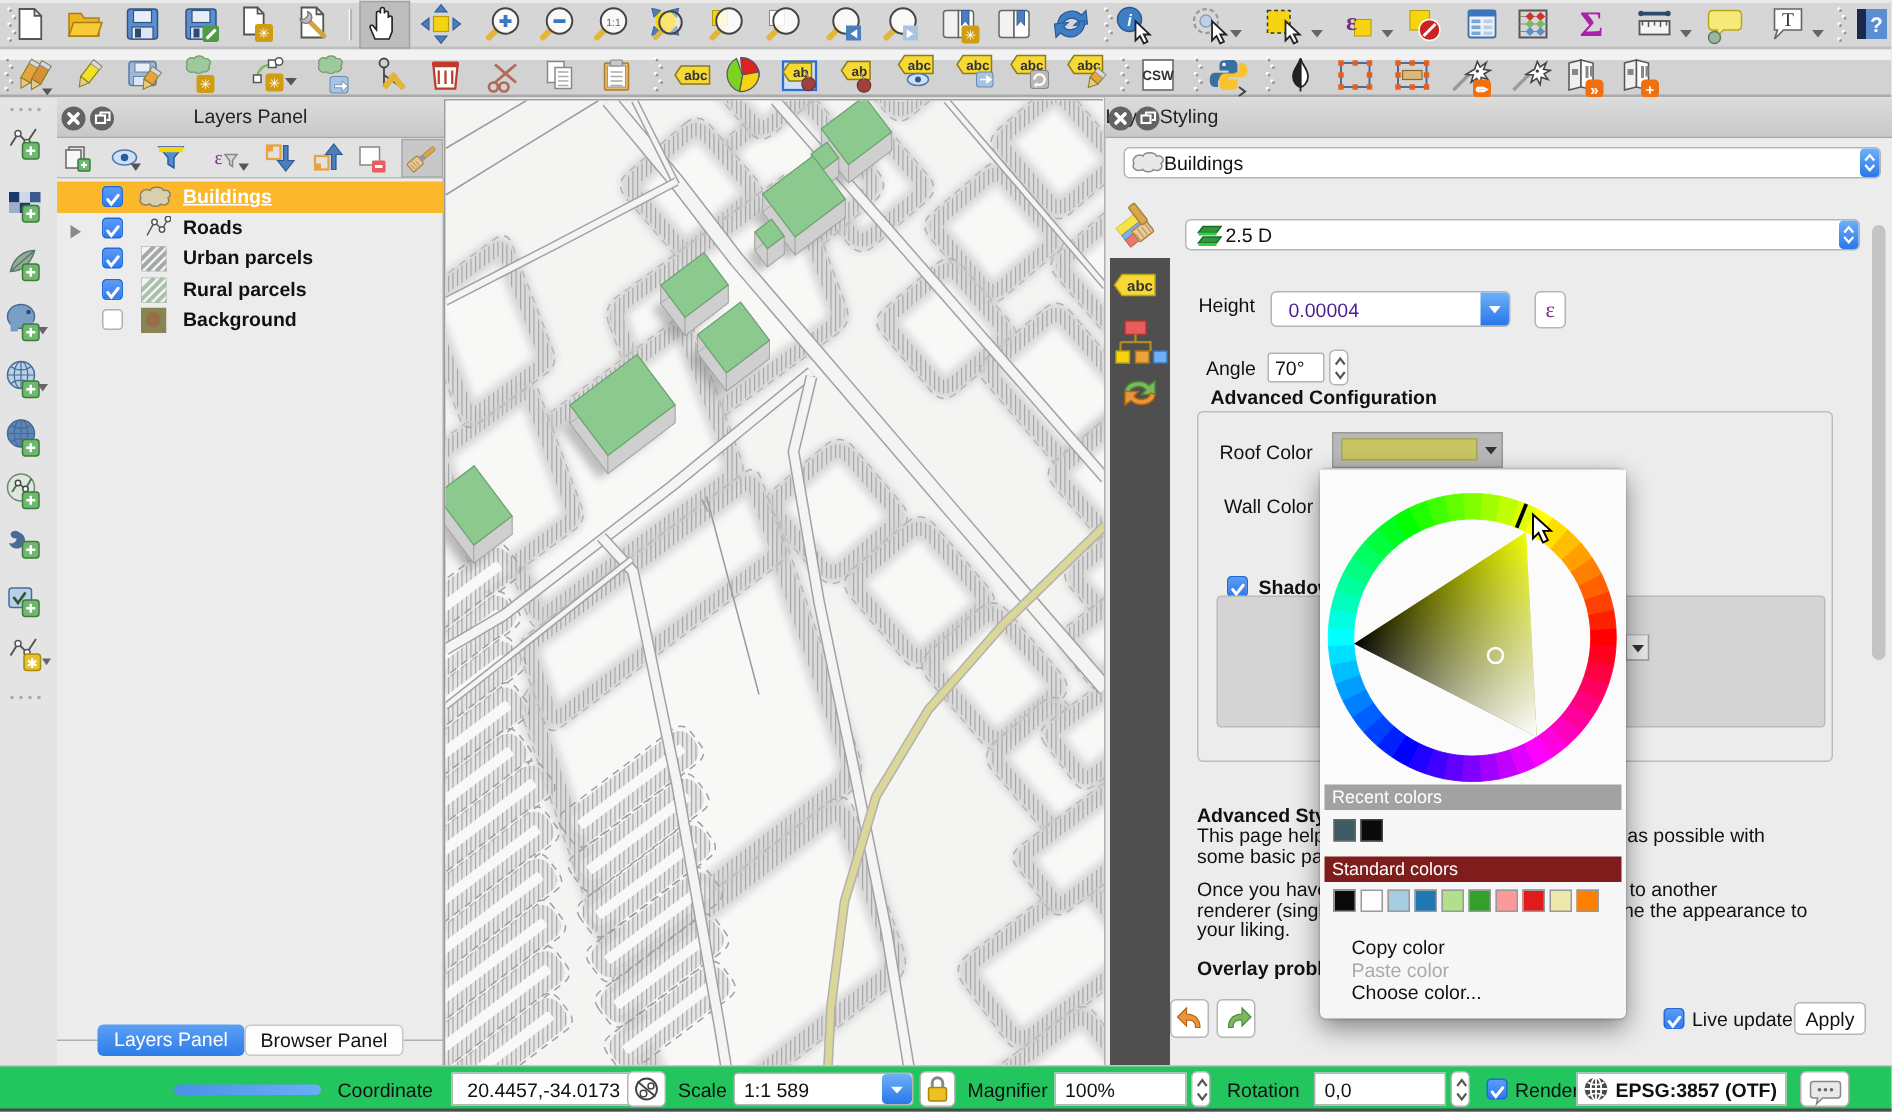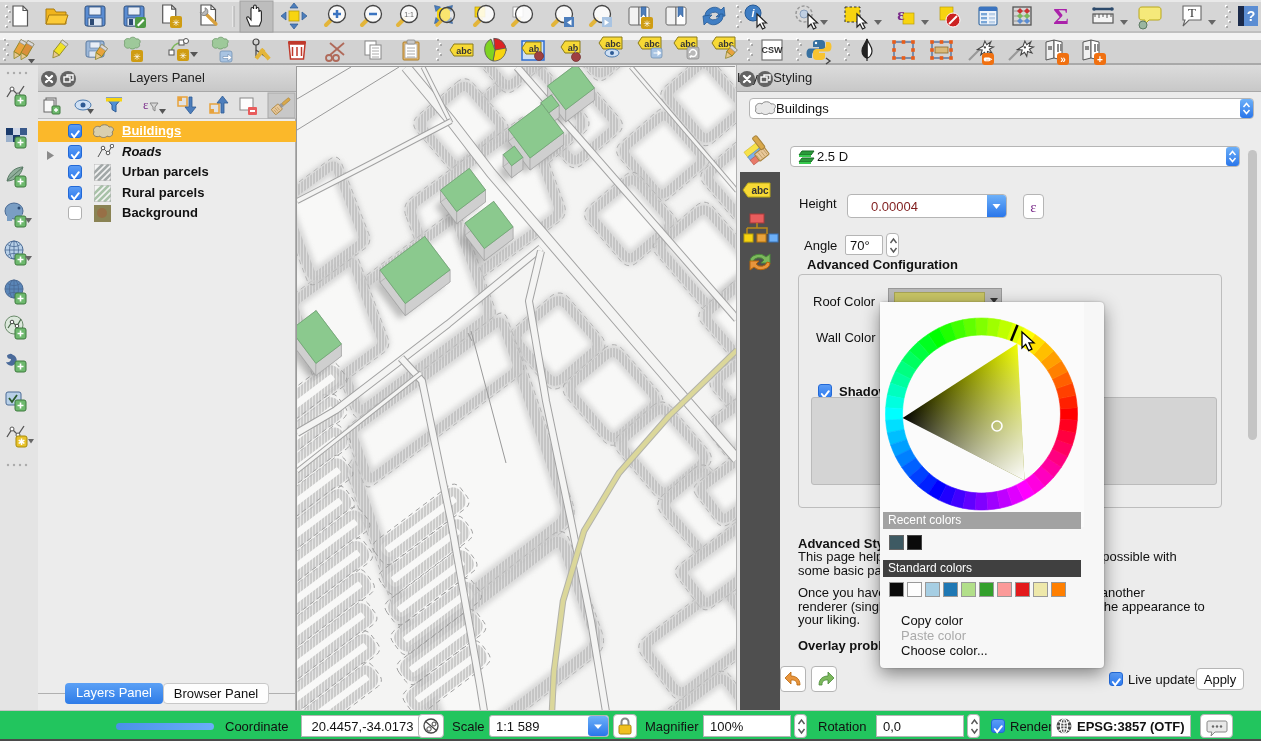--- a/index.html
+++ b/index.html
@@ -525,21 +525,21 @@
       </svg></div>
     <div class="abs" style="left:7px;top:81.5px;"><svg width="11" height="11">
         <path d="M2 1 l7 4.5 -7 4.5 Z" fill="#8a8a8a"></path>
       </svg></div>
     <svg class="abs" style="left:58px;top:78.5px" width="18" height="16">
       <path d="M2 13 l5-9 5 5 4-7" fill="none" stroke="#555" stroke-width="1"></path>
       <circle cx="7" cy="4" r="1.8" fill="#fff" stroke="#555"></circle>
       <circle cx="12" cy="9" r="1.8" fill="#fff" stroke="#555"></circle>
       <circle cx="16" cy="2" r="1.8" fill="#fff" stroke="#555"></circle>
     </svg>
-    <div class="abs" style="left:84px;top:78.5px;font-size:13px;font-weight:bold;color:#111;font-style:italic;">Roads</div>
+    <div class="abs" style="left:84px;top:78.5px;font-size:13px;font-weight:bold;color:#111;">Roads</div>
     <div class="abs" style="left:30px;top:100.0px;width:14px;height:14px;border-radius:3px;background:linear-gradient(#5b9cf5,#2f7cf0);border:1px solid #2268d6;"><svg width="12" height="12">
         <path d="M2.8000000000000003 7.0 l2.3800000000000003 3.08 4.62 -5.88" fill="none" stroke="#fff" stroke-width="2" stroke-linecap="round"></path>
       </svg></div>
     <svg class="abs" style="left:56px;top:99.0px" width="17" height="17">
       <rect width="17" height="17" fill="#f4f4f4"></rect>
       <g stroke="#a2a8a8" stroke-width="2.6">
         <line x1="-8" y1="17" x2="9" y2="0"></line>
         <line x1="-2" y1="17" x2="15" y2="0"></line>
         <line x1="4" y1="17" x2="21" y2="0"></line>
         <line x1="10" y1="17" x2="27" y2="0"></line>
@@ -892,21 +892,21 @@
         <path d="M2 13 l3-4 12 0 -3 4 Z" fill="#2a9a3a" stroke="#1a6a26"></path>
         <path d="M2 13 l12 0 0 2 -12 0 Z" fill="#37c94e"></path>
       </g>
     </svg>
     <div class="abs" style="left:80px;top:84px;font-size:13px;color:#111;">2.5 D</div>
     <div class="bluebtn abs" style="left:489px;top:82px;width:13px;height:19px;border-radius:3px;"><svg width="13" height="19">
         <path d="M3.5 8 l3-3.5 3 3.5 M3.5 11 l3 3.5 3-3.5" fill="none" stroke="#fff" stroke-width="1.5"></path>
       </svg></div>
     <div class="abs" style="left:62px;top:131px;font-size:13px;color:#111;">Height</div>
     <div class="wbtn abs" style="left:110px;top:129px;width:160px;height:24px;border-radius:4px;"></div>
-    <div class="abs" style="left:134px;top:134px;font-size:13px;color:#7f1d1d;">0.00004</div>
+    <div class="abs" style="left:122px;top:134px;font-size:13px;color:#4c1d95;">0.00004</div>
     <div class="bluebtn abs" style="left:250px;top:130px;width:19px;height:22px;border-radius:0 3px 3px 0;"><svg width="19" height="22">
         <path d="M5.5 9 l4 5 4-5" fill="#fff" stroke="none"></path>
       </svg></div>
     <div class="wbtn abs" style="left:286px;top:129px;width:21px;height:25px;text-align:center;font-size:15px;color:#7b2d8b;font-family:Liberation Serif;line-height:24px;">ε</div>
     <div class="abs" style="left:67px;top:173px;font-size:13px;color:#111;">Angle</div>
     <div class="wbtn abs" style="left:108px;top:170px;width:38px;height:20px;border-radius:2px;"></div>
     <div class="abs" style="left:113px;top:173px;font-size:13px;color:#111;">70°</div>
     <div class="wbtn abs" style="left:149px;top:168px;width:13px;height:24px;border-radius:4px;"><svg width="13" height="24">
         <path d="M3.5 9 l3-4 3 4 M3.5 14 l3 4 3-4" fill="none" stroke="#555" stroke-width="1.4"></path>
       </svg></div>
@@ -988,21 +988,21 @@
     </svg>
     <div class="abs" style="left:1077px;top:8px;font-size:13px;font-weight:bold;color:#111;">EPSG:3857 (OTF)</div>
     <div class="abs wbtn" style="left:1200px;top:3px;width:33px;height:24px;"><svg width="33" height="24">
         <path d="M8 6 h16 c1.5 0 2 .5 2 2 v7 c0 1.5-.5 2-2 2 h-10 l-4 4 .8-4 h-2.8 c-1.5 0-2-.5-2-2 v-7 c0-1.5 .5-2 2-2 Z" fill="#e8e8e8" stroke="#888"></path>
         <circle cx="12" cy="11.5" r="1.2" fill="#666"></circle>
         <circle cx="16" cy="11.5" r="1.2" fill="#666"></circle>
         <circle cx="20" cy="11.5" r="1.2" fill="#666"></circle>
       </svg></div>
   </div>
 <div class="abs" style="left:0;top:739px;width:1261px;height:2px;background:#4a4a4a;"></div>
-<div class="abs" style="left:880px;top:302px;width:224px;height:366px;background:#f7f7f7;border-radius:4px;box-shadow:0 6px 18px rgba(0,0,0,0.45),0 0 2px rgba(0,0,0,.3);padding-left:40px;">
+<div class="abs" style="left:880px;top:313px;width:204px;height:366px;background:#f7f7f7;border-radius:4px;box-shadow:0 6px 18px rgba(0,0,0,0.45),0 0 2px rgba(0,0,0,.3);padding-left:40px;">
     <svg class="abs" style="left:0;top:0;" width="204" height="225">
 <rect width="204" height="225" fill="#fbfbfb"></rect>
 <path d="M197.3 118.3 A96 96 0 0 0 197.3 105.7 L180.3 106.8 A79 79 0 0 1 180.3 117.2 Z" fill="hsl(0.0,100%,50%)" stroke="hsl(0.0,100%,50%)" stroke-width="0.6"></path>
       <path d="M197.3 105.7 A96 96 0 0 0 195.7 93.3 L179.0 96.6 A79 79 0 0 1 180.3 106.8 Z" fill="hsl(7.5,100%,50%)" stroke="hsl(7.5,100%,50%)" stroke-width="0.6"></path>
       <path d="M195.7 93.3 A96 96 0 0 0 192.4 81.1 L176.3 86.6 A79 79 0 0 1 179.0 96.6 Z" fill="hsl(15.0,100%,50%)" stroke="hsl(15.0,100%,50%)" stroke-width="0.6"></path>
       <path d="M192.4 81.1 A96 96 0 0 0 187.6 69.5 L172.4 77.1 A79 79 0 0 1 176.3 86.6 Z" fill="hsl(22.5,100%,50%)" stroke="hsl(22.5,100%,50%)" stroke-width="0.6"></path>
       <path d="M187.6 69.5 A96 96 0 0 0 181.3 58.7 L167.2 68.1 A79 79 0 0 1 172.4 77.1 Z" fill="hsl(30.0,100%,50%)" stroke="hsl(30.0,100%,50%)" stroke-width="0.6"></path>
       <path d="M181.3 58.7 A96 96 0 0 0 173.7 48.7 L160.9 59.9 A79 79 0 0 1 167.2 68.1 Z" fill="hsl(37.5,100%,50%)" stroke="hsl(37.5,100%,50%)" stroke-width="0.6"></path>
       <path d="M173.7 48.7 A96 96 0 0 0 164.8 39.8 L153.6 52.6 A79 79 0 0 1 160.9 59.9 Z" fill="hsl(45.0,100%,50%)" stroke="hsl(45.0,100%,50%)" stroke-width="0.6"></path>
       <path d="M164.8 39.8 A96 96 0 0 0 154.8 32.2 L145.4 46.3 A79 79 0 0 1 153.6 52.6 Z" fill="hsl(52.5,100%,50%)" stroke="hsl(52.5,100%,50%)" stroke-width="0.6"></path>
@@ -1059,21 +1059,21 @@
 </defs>
 <polygon points="137.4,41.6 22.6,116.1 144.5,178.3" fill="url(#gy)"></polygon>
 <polygon points="137.4,41.6 22.6,116.1 144.5,178.3" fill="url(#gw)"></polygon>
 <circle cx="117" cy="124" r="5" fill="none" stroke="#fff" stroke-width="1.6"></circle>
 <line x1="131.1" y1="38.8" x2="137.5" y2="23.0" stroke="#000" stroke-width="2.5"></line>
 <path d="M142 30 l0 16 3.7-3.7 3 6.4 3.2-1.6 -3-6.2 5.1-.1 Z" fill="#fff" stroke="#000" stroke-width="1.3"></path>
 </svg>
     <div class="abs" style="left:3px;top:210px;width:198px;height:17px;background:#a2a2a2;color:#fff;font-size:12px;line-height:16px;padding-left:5px;">Recent colors</div>
     <div class="abs" style="left:9px;top:233px;width:15px;height:15px;background:#3e5a63;border:1px solid #666;"></div>
     <div class="abs" style="left:27px;top:233px;width:15px;height:15px;background:#0a0a0a;border:1px solid #444;"></div>
-    <div class="abs" style="left:3px;top:258px;width:198px;height:17px;background:#404040;color:#fff;font-size:12px;line-height:16px;padding-left:5px;">Standard colors</div>
+    <div class="abs" style="left:3px;top:258px;width:198px;height:17px;background:#7f1d1d;color:#fff;font-size:12px;line-height:16px;padding-left:5px;">Standard colors</div>
     <div class="abs" style="left:9px;top:280px;width:15px;height:15px;background:#0a0a0a;border:1px solid #999;"></div>
     <div class="abs" style="left:27px;top:280px;width:15px;height:15px;background:#fdfdfd;border:1px solid #999;"></div>
     <div class="abs" style="left:45px;top:280px;width:15px;height:15px;background:#a6cee3;border:1px solid #999;"></div>
     <div class="abs" style="left:63px;top:280px;width:15px;height:15px;background:#1f78b4;border:1px solid #999;"></div>
     <div class="abs" style="left:81px;top:280px;width:15px;height:15px;background:#b2df8a;border:1px solid #999;"></div>
     <div class="abs" style="left:99px;top:280px;width:15px;height:15px;background:#33a02c;border:1px solid #999;"></div>
     <div class="abs" style="left:117px;top:280px;width:15px;height:15px;background:#fb9a99;border:1px solid #999;"></div>
     <div class="abs" style="left:135px;top:280px;width:15px;height:15px;background:#e31a1c;border:1px solid #999;"></div>
     <div class="abs" style="left:153px;top:280px;width:15px;height:15px;background:#eee8aa;border:1px solid #999;"></div>
     <div class="abs" style="left:171px;top:280px;width:15px;height:15px;background:#ff7f00;border:1px solid #999;"></div>

